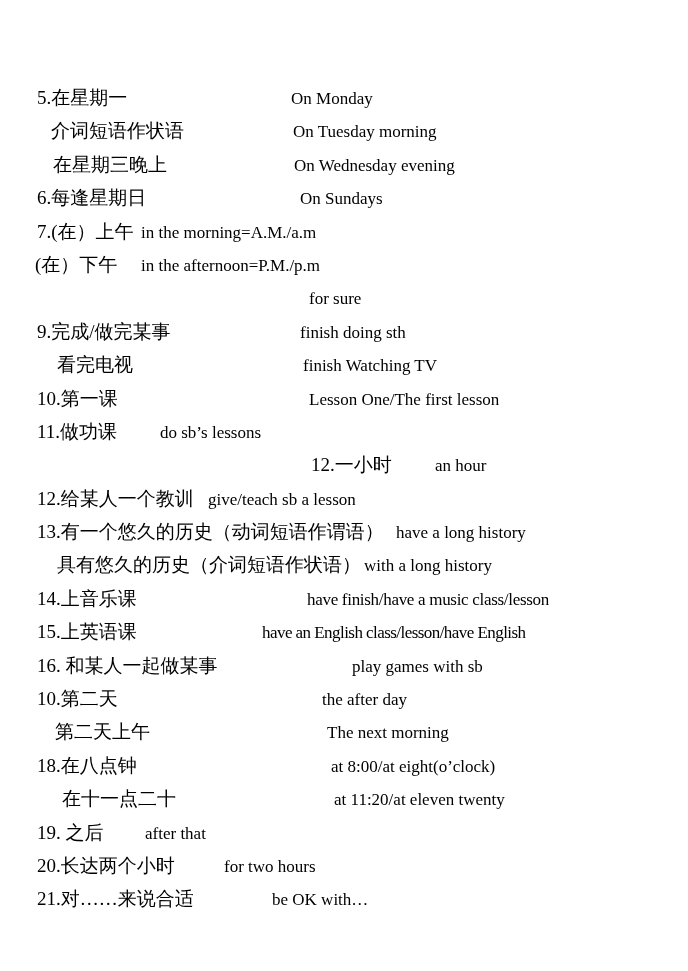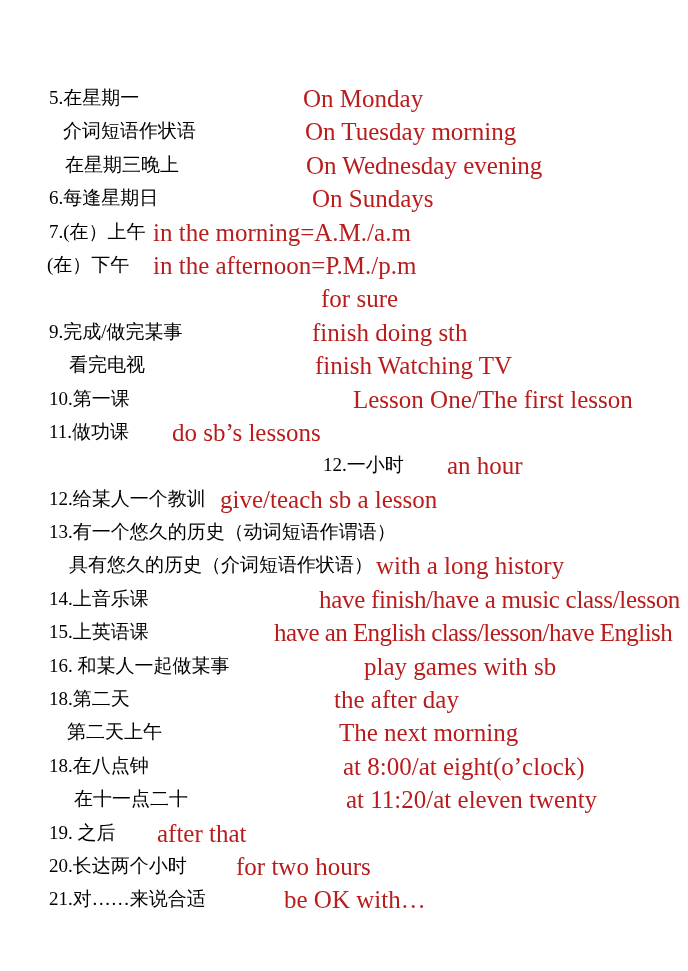--- a/index.html
+++ b/index.html
@@ -21,21 +21,21 @@
     position: absolute;
     left: 0;
     top: 0;
     width: 688px;
     height: 971px;
     background: #ffffff;
   }
 
   .doc-body {
     position: absolute;
-    left: 12px;
+    left: 0;
     top: 85px;
     width: 564px;
     text-align: center;
   }
 
   
   .line {
     position: relative;
     height: 33.4px;
     width: 688px;
@@ -47,23 +47,23 @@
     top: 0;
     font-size: 19px;
     line-height: 26px;
     letter-spacing: 0px;
     color: #000000;
   }
 
   .en {
     position: absolute;
     top: 1px;
-    font-size: 25px;
+    font-size: 17px;
     line-height: 26px;
-    color: #b91c1c;
+    color: #000000;
   }
 
   
   .en.tight {
     letter-spacing: -0.3px;
   }
   .en.vtight {
     letter-spacing: -0.55px;
   }
 </style>
@@ -102,55 +102,56 @@
       <div class="line">
         <span class="cn" style="left: 37px;">9.完成/做完某事</span>
         <span class="en" style="left: 300px;">finish doing sth</span>
       </div>
       <div class="line">
         <span class="cn" style="left: 57px;">看完电视</span>
         <span class="en" style="left: 303px;">finish Watching TV</span>
       </div>
       <div class="line">
         <span class="cn" style="left: 37px;">10.第一课</span>
-        <span class="en" style="left: 309px; margin-left: 32px;">Lesson One/The first lesson</span>
+        <span class="en" style="left: 309px;">Lesson One/The first lesson</span>
       </div>
       <div class="line">
         <span class="cn" style="left: 37px;">11.做功课</span>
         <span class="en" style="left: 160px;">do sb’s lessons</span>
       </div>
       <div class="line">
         <span class="cn" style="left: 311px;">12.一小时</span>
         <span class="en" style="left: 435px;">an hour</span>
       </div>
       <div class="line">
         <span class="cn" style="left: 37px;">12.给某人一个教训</span>
         <span class="en" style="left: 208px;">give/teach sb a lesson</span>
       </div>
       <div class="line">
         <span class="cn" style="left: 37px;">13.有一个悠久的历史（动词短语作谓语）</span>
+        <span class="en" style="left: 396px;">have a long history</span>
       </div>
       <div class="line">
         <span class="cn" style="left: 57px;">具有悠久的历史（介词短语作状语）</span>
         <span class="en" style="left: 364px;">with a long history</span>
       </div>
       <div class="line">
         <span class="cn" style="left: 37px;">14.上音乐课</span>
         <span class="en tight" style="left: 307px;">have finish/have a music class/lesson</span>
       </div>
       <div class="line">
         <span class="cn" style="left: 37px;">15.上英语课</span>
         <span class="en vtight" style="left: 262px;">have an English class/lesson/have English</span>
       </div>
       <div class="line">
         <span class="cn" style="left: 37px;">16. 和某人一起做某事</span>
         <span class="en" style="left: 316px; margin-left: 36px;">play games with sb</span>
       </div>
       <div class="line">
-        <span class="cn" style="left: 37px;">18.第二天</span>
+        <span class="cn" style="left: 37px;">10.第二天</span>
         <span class="en" style="left: 322px;">the after day</span>
       </div>
       <div class="line">
         <span class="cn" style="left: 55px;">第二天上午</span>
         <span class="en" style="left: 327px;">The next morning</span>
       </div>
       <div class="line">
         <span class="cn" style="left: 37px;">18.在八点钟</span>
         <span class="en" style="left: 331px;">at 8:00/at eight(o’clock)</span>
       </div>

